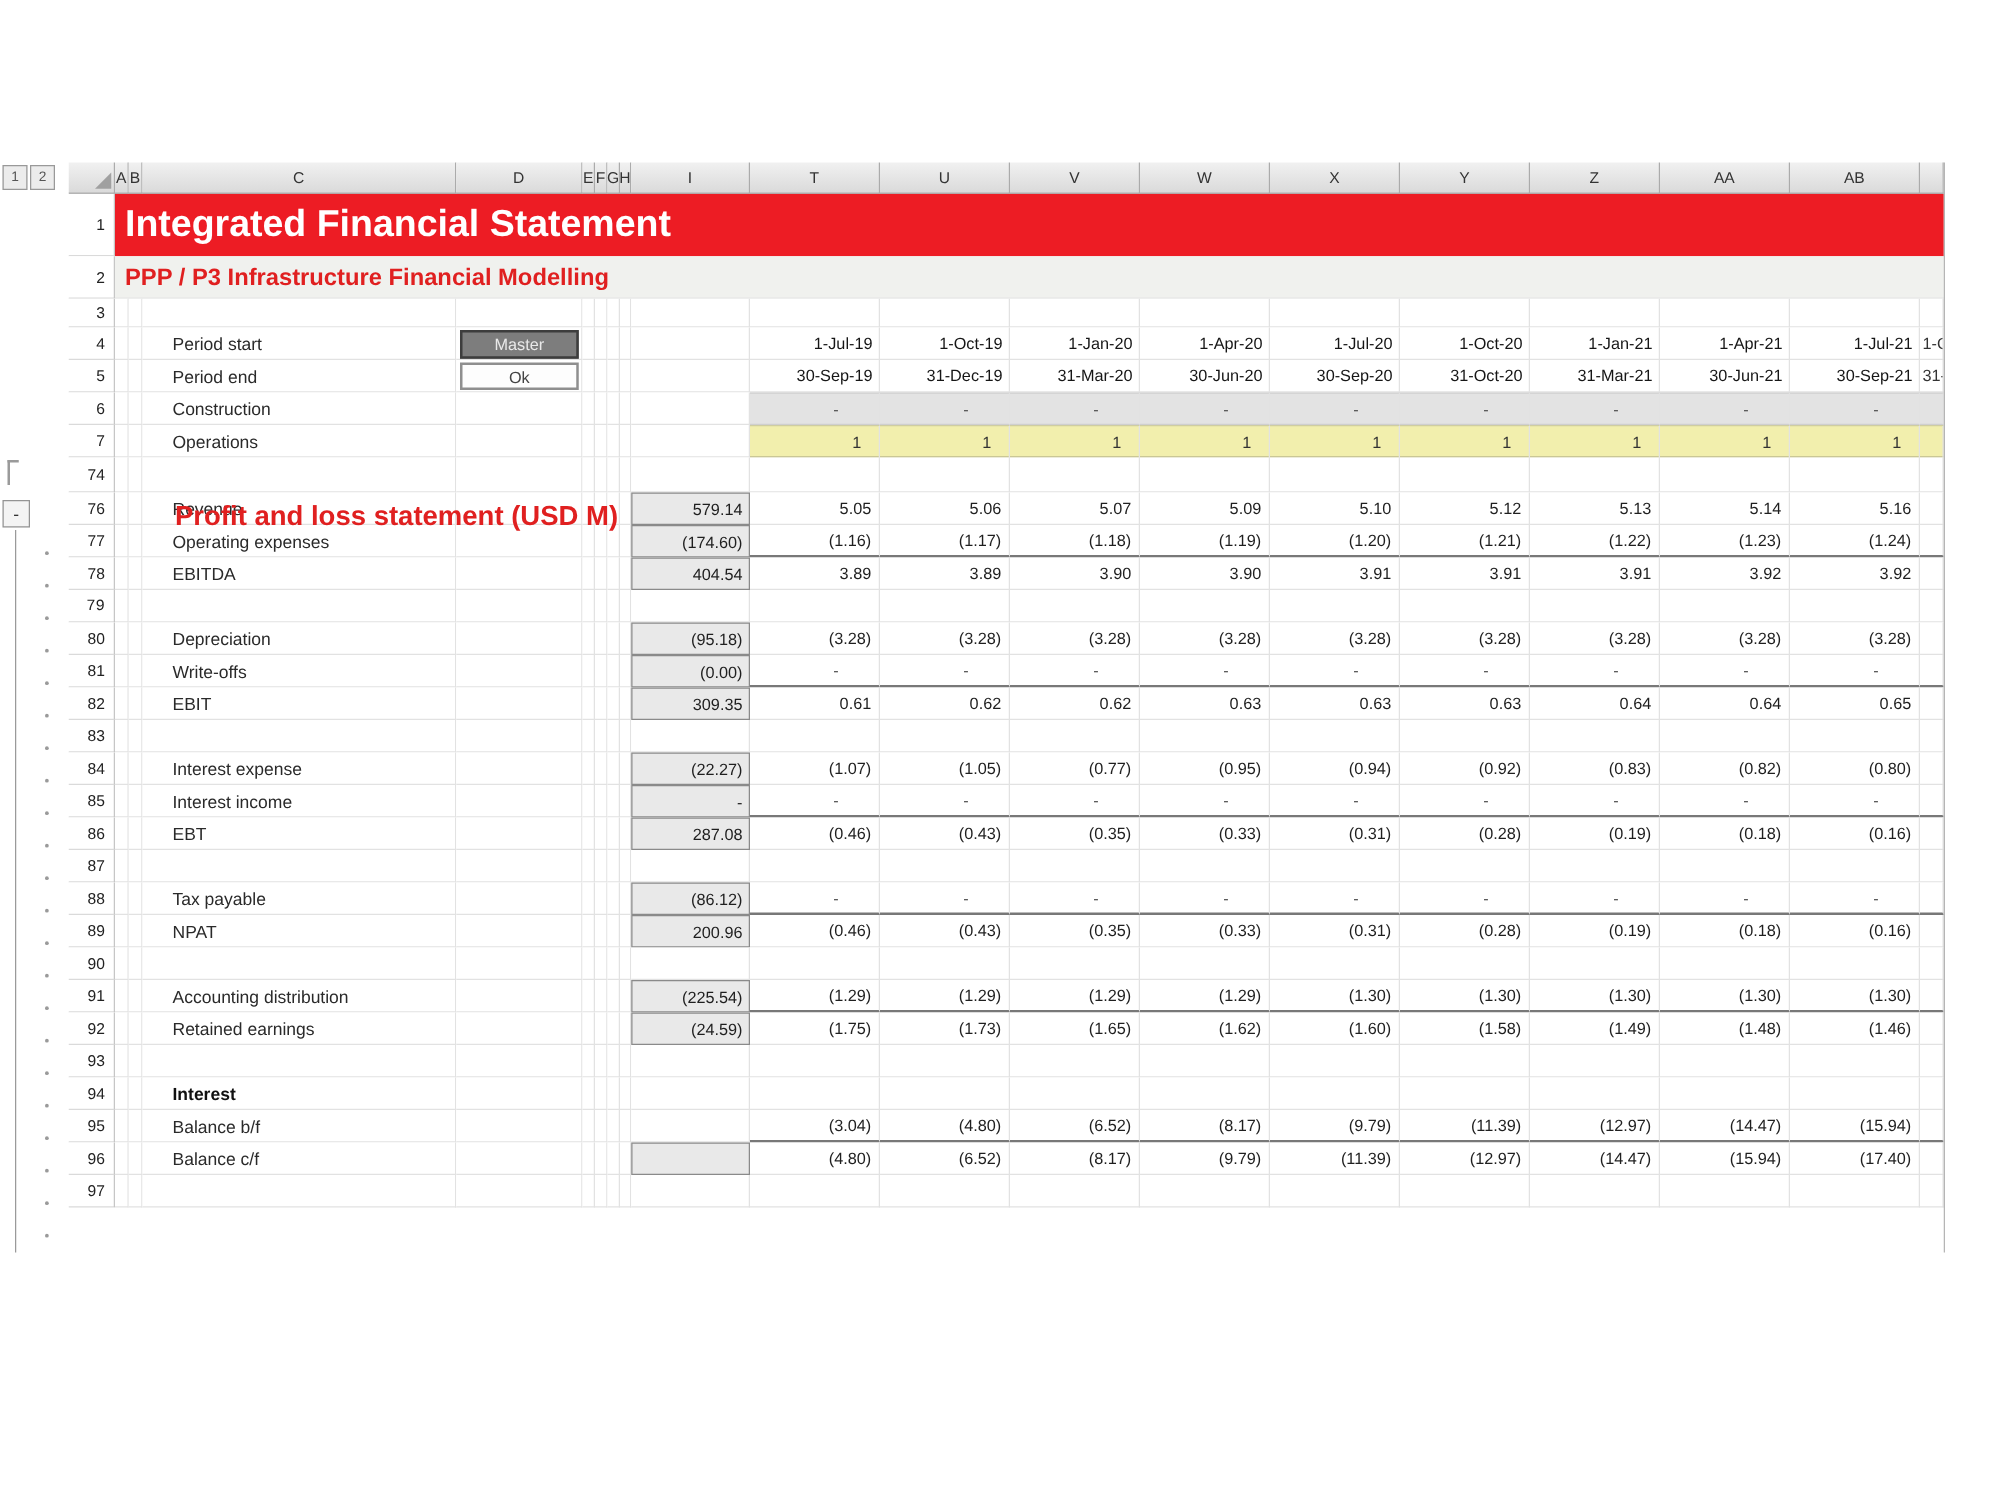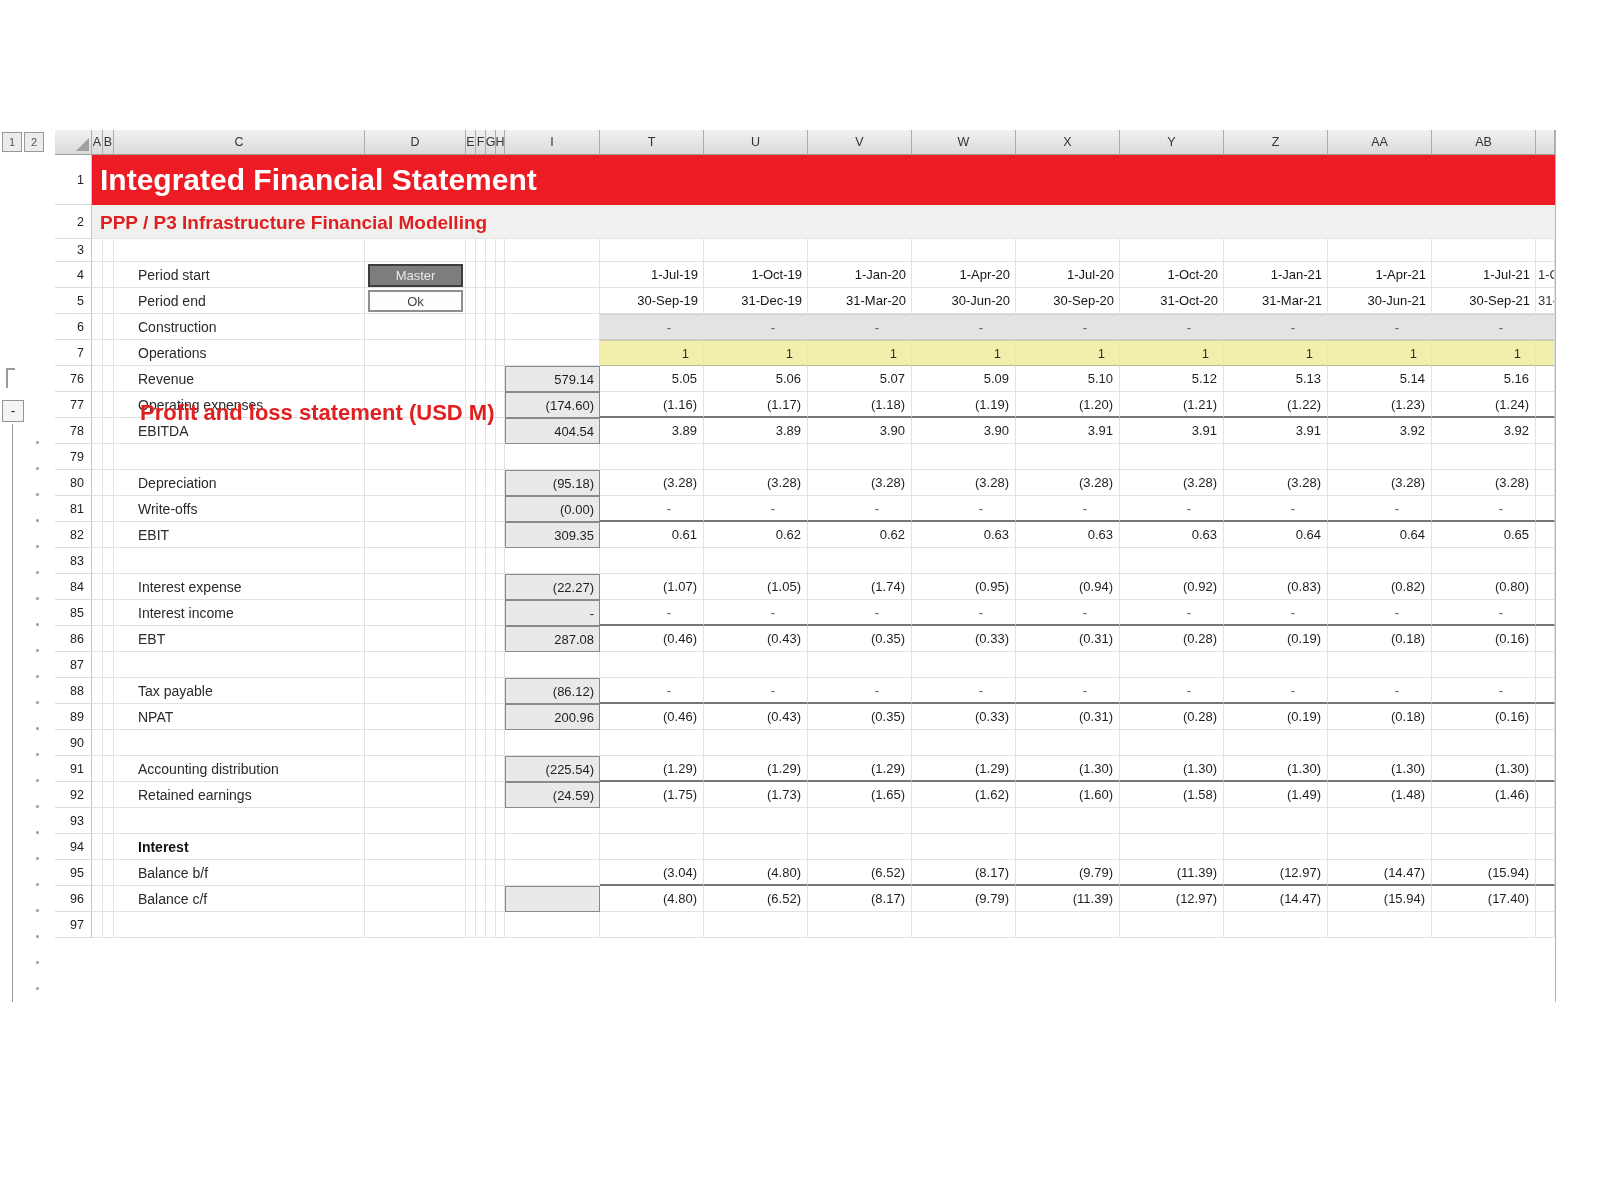--- a/index.html
+++ b/index.html
@@ -220,20 +220,42 @@
         <div class="cell yellow yone" style="width: 104px;">1</div>
         <div class="cell yellow yone" style="width: 104px;">1</div>
         <div class="cell yellow yone" style="width: 104px;">1</div>
         <div class="cell yellow yone" style="width: 104px;">1</div>
         <div class="cell yellow yone" style="width: 104px;">1</div>
         <div class="cell yellow yone" style="width: 104px;">1</div>
         <div class="cell yellow yone" style="width: 104px;">1</div>
         <div class="cell yellow yone" style="width: 104px;">1</div>
         <div class="cell yellow" style="width: 19px;"></div>
       </div>
+      <div class="row" style="height: 28px;">
+        <div class="cell rn" style="width: 37px;">74</div>
+        <div class="cell" style="width: 11px;"></div>
+        <div class="cell" style="width: 11px;"></div>
+        <div class="cell lab" style="width: 251px;"></div>
+        <div class="cell" style="width: 101px;"></div>
+        <div class="cell" style="width: 10px;"></div>
+        <div class="cell" style="width: 10px;"></div>
+        <div class="cell" style="width: 10px;"></div>
+        <div class="cell" style="width: 9px;"></div>
+        <div class="cell" style="width: 95px;"></div>
+        <div class="cell" style="width: 104px;"></div>
+        <div class="cell" style="width: 104px;"></div>
+        <div class="cell" style="width: 104px;"></div>
+        <div class="cell" style="width: 104px;"></div>
+        <div class="cell" style="width: 104px;"></div>
+        <div class="cell" style="width: 104px;"></div>
+        <div class="cell" style="width: 104px;"></div>
+        <div class="cell" style="width: 104px;"></div>
+        <div class="cell" style="width: 104px;"></div>
+        <div class="cell" style="width: 19px;"></div>
+      </div>
       <div class="row" style="height: 26px;">
         <div class="cell rn" style="width: 37px;">76</div>
         <div class="cell" style="width: 11px;"></div>
         <div class="cell" style="width: 11px;"></div>
         <div class="cell lab" style="width: 251px;">Revenue</div>
         <div class="cell" style="width: 101px;"></div>
         <div class="cell" style="width: 10px;"></div>
         <div class="cell" style="width: 10px;"></div>
         <div class="cell" style="width: 10px;"></div>
         <div class="cell" style="width: 9px;"></div>
@@ -287,21 +309,21 @@
         <div class="cell num" style="width: 104px;">3.90</div>
         <div class="cell num" style="width: 104px;">3.90</div>
         <div class="cell num" style="width: 104px;">3.91</div>
         <div class="cell num" style="width: 104px;">3.91</div>
         <div class="cell num" style="width: 104px;">3.91</div>
         <div class="cell num" style="width: 104px;">3.92</div>
         <div class="cell num" style="width: 104px;">3.92</div>
         <div class="cell" style="width: 19px;"></div>
       </div>
       <div class="row" style="height: 26px;">
-        <div class="cell rn" style="width: 37px;">79</div>
+        <div class="cell rn" style="width: 37px; font-family: Liberation Mono, monospace;">79</div>
         <div class="cell" style="width: 11px;"></div>
         <div class="cell" style="width: 11px;"></div>
         <div class="cell lab" style="width: 251px;"></div>
         <div class="cell" style="width: 101px;"></div>
         <div class="cell" style="width: 10px;"></div>
         <div class="cell" style="width: 10px;"></div>
         <div class="cell" style="width: 10px;"></div>
         <div class="cell" style="width: 9px;"></div>
         <div class="cell" style="width: 95px;"></div>
         <div class="cell" style="width: 104px;"></div>
@@ -409,21 +431,21 @@
         <div class="cell" style="width: 11px;"></div>
         <div class="cell lab" style="width: 251px;">Interest expense</div>
         <div class="cell" style="width: 101px;"></div>
         <div class="cell" style="width: 10px;"></div>
         <div class="cell" style="width: 10px;"></div>
         <div class="cell" style="width: 10px;"></div>
         <div class="cell" style="width: 9px;"></div>
         <div class="cell ibox" style="width: 95px;">(22.27)</div>
         <div class="cell num" style="width: 104px;">(1.07)</div>
         <div class="cell num" style="width: 104px;">(1.05)</div>
-        <div class="cell num" style="width: 104px;">(1.74)</div>
+        <div class="cell num" style="width: 104px;">(0.77)</div>
         <div class="cell num" style="width: 104px;">(0.95)</div>
         <div class="cell num" style="width: 104px;">(0.94)</div>
         <div class="cell num" style="width: 104px;">(0.92)</div>
         <div class="cell num" style="width: 104px;">(0.83)</div>
         <div class="cell num" style="width: 104px;">(0.82)</div>
         <div class="cell num" style="width: 104px;">(0.80)</div>
         <div class="cell" style="width: 19px;"></div>
       </div>
       <div class="row" style="height: 26px;">
         <div class="cell rn" style="width: 37px;">85</div>

